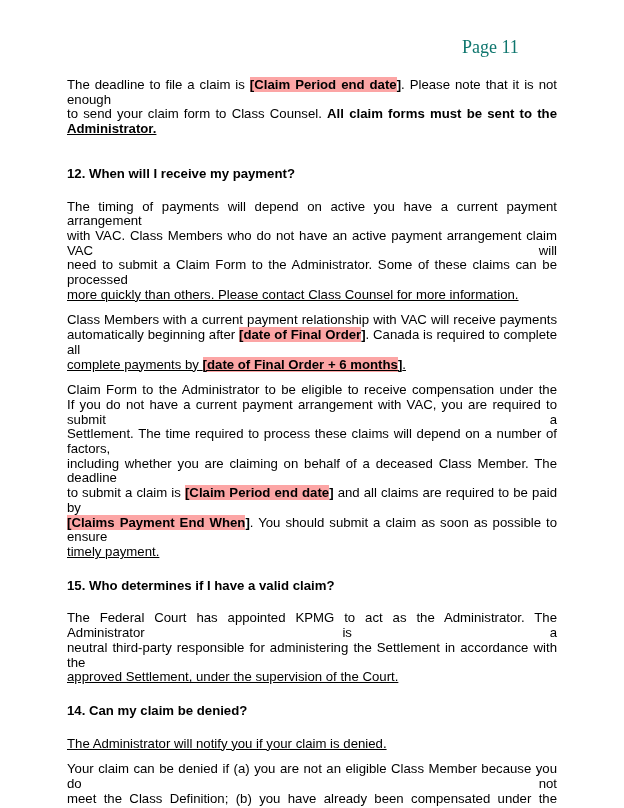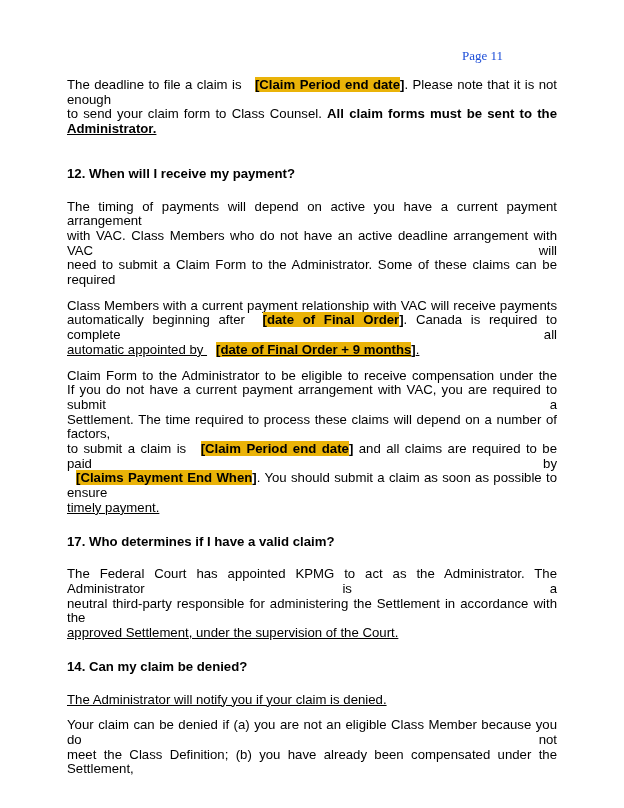--- a/index.html
+++ b/index.html
@@ -6,25 +6,25 @@
   body {
     width: 624px; height: 808px;
     background: #ffffff;
     position: relative;
     font-family: "Liberation Sans", "DejaVu Sans", sans-serif;
     color: #000;
     overflow: hidden;
   }
   .page-number {
     position: absolute;
-    top: 48px; left: 462px;
+    top: 40px; left: 462px;
     font-family: "Liberation Serif", "DejaVu Serif", serif;
-    font-size: 13px;
+    font-size: 18px;
     line-height: 15px;
-    color: #1d4ed8;
+    color: #0f766e;
   }
   .content {
     position: absolute;
     left: 67px; top: 78px;
     width: 490px;
     font-size: 13.2px;
     line-height: 14.7px;
   }
   .para { margin: 0 0 11px 0; }
   .para:last-child { margin-bottom: 0; }
@@ -36,21 +36,21 @@
   .line {
     text-align: justify;
     text-align-last: justify;
   }
   .line.last {
     text-align-last: left;
     text-decoration: underline;
   }
   .heading .line { text-align: center; text-align-last: left; }
   .b { font-weight: bold; }
-  .hl { background-color: #eab308; margin-left: 9px; }
+  .hl { background-color: #fca5a5; }
 </style>
 </head>
 <body>
 
 <div>
 
   <div class="page-number">Page 11</div>
 
   <div class="content">
 
@@ -59,41 +59,43 @@
       <div class="line"><span class="seg">to send your claim form to Class Counsel. </span><span class="seg b">All claim forms must be sent to the</span></div>
       <div class="line last"><span class="seg b">Administrator.</span></div>
     </div>
 
     <div class="heading h-first">
       <div class="line">12. When will I receive my payment?</div>
     </div>
 
     <div class="para">
       <div class="line"><span class="seg">The timing of payments will depend on active you have a current payment arrangement</span></div>
-      <div class="line"><span class="seg">with VAC. Class Members who do not have an active deadline arrangement with VAC will</span></div>
-      <div class="line"><span class="seg">need to submit a Claim Form to the Administrator. Some of these claims can be required</span></div>
+      <div class="line"><span class="seg">with VAC. Class Members who do not have an active payment arrangement claim VAC will</span></div>
+      <div class="line"><span class="seg">need to submit a Claim Form to the Administrator. Some of these claims can be processed</span></div>
+      <div class="line last"><span class="seg">more quickly than others. Please contact Class Counsel for more information.</span></div>
     </div>
 
     <div class="para">
       <div class="line"><span class="seg">Class Members with a current payment relationship with VAC will receive payments</span></div>
       <div class="line"><span class="seg">automatically beginning after </span><span class="seg b hl">[date of Final Order</span><span class="seg b">]</span><span class="seg">. Canada is required to complete all</span></div>
-      <div class="line last"><span class="seg">automatic appointed by </span><span class="seg b hl">[date of Final Order + 9 months</span><span class="seg b">]</span><span class="seg">.</span></div>
+      <div class="line last"><span class="seg">complete payments by </span><span class="seg b hl">[date of Final Order + 6 months</span><span class="seg b">]</span><span class="seg">.</span></div>
     </div>
 
     <div class="para">
       <div class="line"><span class="seg">Claim Form to the Administrator to be eligible to receive compensation under the</span></div>
       <div class="line"><span class="seg">If you do not have a current payment arrangement with VAC, you are required to submit a</span></div>
       <div class="line"><span class="seg">Settlement. The time required to process these claims will depend on a number of factors,</span></div>
+      <div class="line"><span class="seg">including whether you are claiming on behalf of a deceased Class Member. The deadline</span></div>
       <div class="line"><span class="seg">to submit a claim is </span><span class="seg b hl">[Claim Period end date</span><span class="seg b">]</span><span class="seg"> and all claims are required to be paid by</span></div>
       <div class="line"><span class="seg b hl">[Claims Payment End When</span><span class="seg b">]</span><span class="seg">. You should submit a claim as soon as possible to ensure</span></div>
       <div class="line last"><span class="seg">timely payment.</span></div>
     </div>
 
     <div class="heading">
-      <div class="line">17. Who determines if I have a valid claim?</div>
+      <div class="line">15. Who determines if I have a valid claim?</div>
     </div>
 
     <div class="para">
       <div class="line"><span class="seg">The Federal Court has appointed KPMG to act as the Administrator. The Administrator is a</span></div>
       <div class="line"><span class="seg">neutral third-party responsible for administering the Settlement in accordance with the</span></div>
       <div class="line last"><span class="seg">approved Settlement, under the supervision of the Court.</span></div>
     </div>
 
     <div class="heading">
       <div class="line">14. Can my claim be denied?</div>

